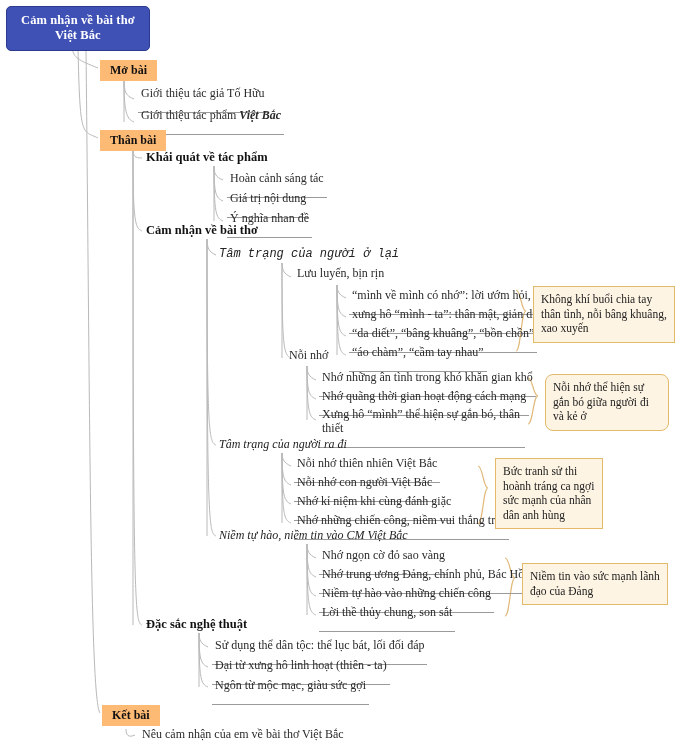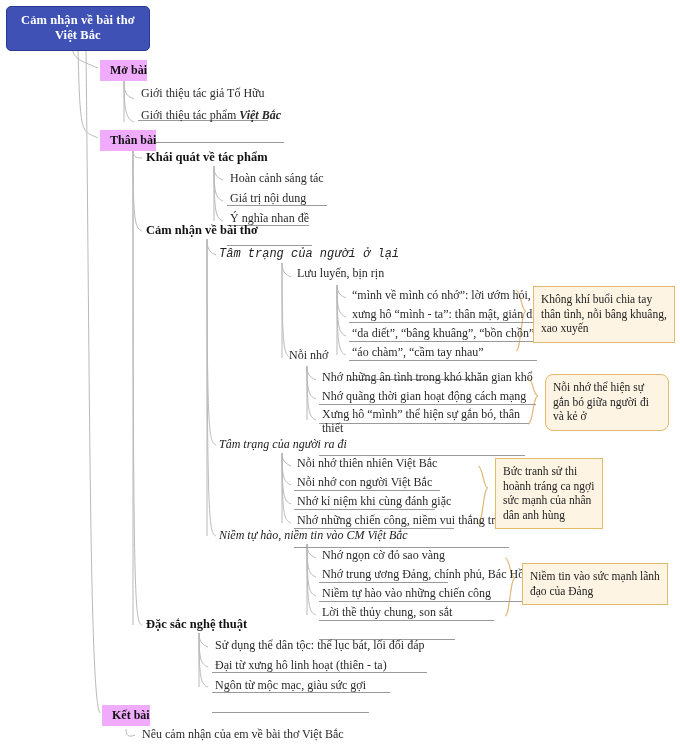--- a/index.html
+++ b/index.html
@@ -24,26 +24,26 @@
     color:#ffffff;
     font-weight:bold;
     font-size:12.5px;
     line-height:15px;
     text-align:center;
     padding:6px 14px 7px 14px;
     letter-spacing:.1px;
   }
 
   .lvl1{
-    background:#f0abfc;
+    background:#fdba74;
     color:#111111;
     font-weight:bold;
     font-size:12px;
     line-height:14px;
-    padding:3px 0 4px 10px;
+    padding:3px 10px 4px 10px;
   }
 
   
   .lvl2{
     font-weight:bold;
     font-size:12.5px;
     line-height:14px;
     color:#111;
   }
 
@@ -54,21 +54,21 @@
     line-height:14px;
     color:#222;
   }
 
   
   .leaf{
     font-size:12px;
     line-height:14px;
     color:#2a2a2a;
     border-bottom:1px solid #9a9a9a;
-    padding:0 3px 20px 3px;
+    padding:0 3px 12px 3px;
   }
   .leaf.two{white-space:normal;width:196px;line-height:13.5px;}
   .leaf i{font-style:italic;font-weight:bold;}
 
   
   .callout{
     position:absolute;
     background:#fdf4e3;
     border:1px solid #e3b96b;
     color:#222;

